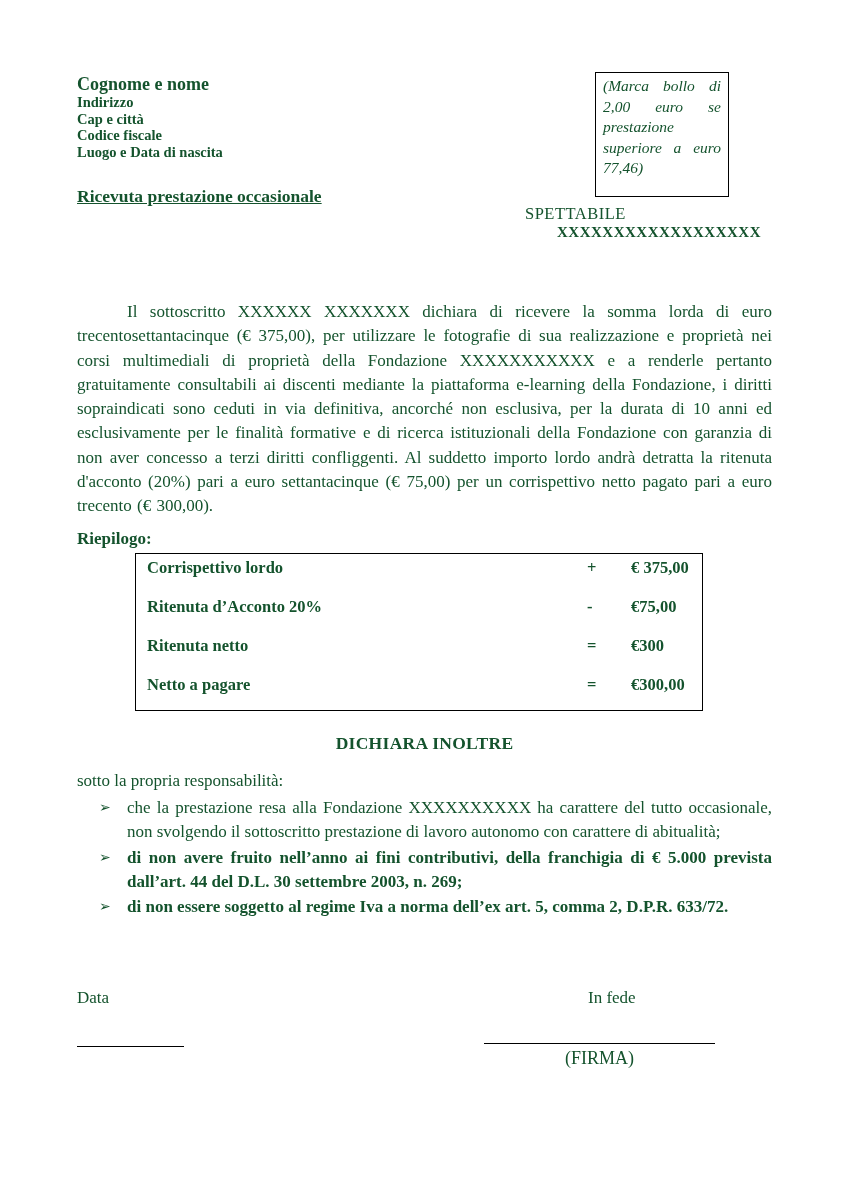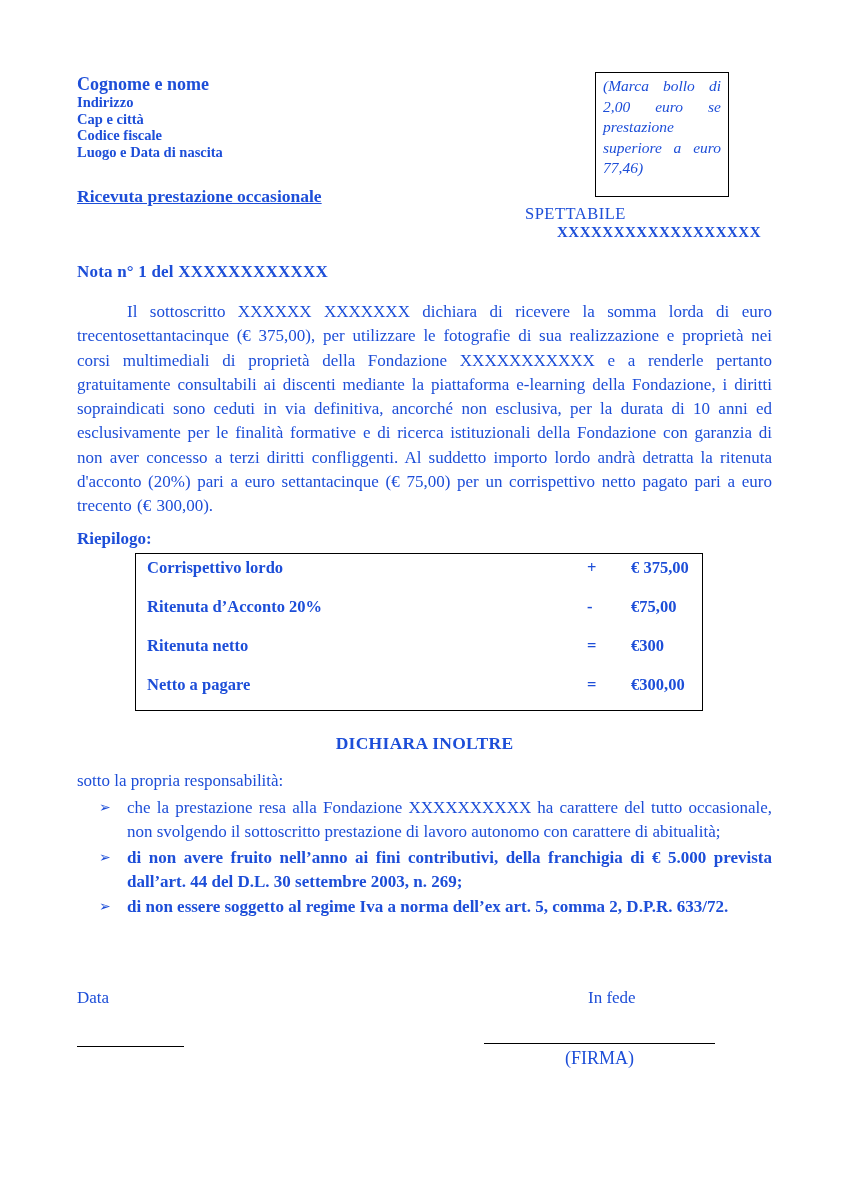--- a/index.html
+++ b/index.html
@@ -1,21 +1,21 @@
 <!DOCTYPE html>
 <html><head>
 <meta charset="utf-8">
 <style>
   html,body{margin:0;padding:0;background:#888;}
   .page{
     position:relative;
     width:849px;height:1200px;
     background:#ffffff;
     font-family:"Liberation Serif","DejaVu Serif",serif;
-    color:#1d4ed8;
+    color:#14532d;
     margin:0 auto;
     overflow:hidden;
     text-decoration:underline;
   }
   
   .header-block{position:absolute;left:77px;top:74px;width:420px;}
   .header-name{font-size:18px;font-weight:bold;line-height:20px;}
   .header-line{font-size:14.5px;font-weight:bold;line-height:16.5px;}
   
   .stamp-box{
@@ -96,21 +96,20 @@
 
   <div class="stamp-box">(Marca bollo di 2,00 euro se prestazione superiore a euro 77,46)</div>
 
   <div class="doc-title">Ricevuta prestazione occasionale</div>
 
   <div class="recipient">
     <div class="recipient-label">SPETTABILE</div>
     <div class="recipient-name">XXXXXXXXXXXXXXXXXX</div>
   </div>
 
-  <div class="note-line">Nota n° 1 del XXXXXXXXXXXX</div>
 
   <div class="body-par">Il sottoscritto XXXXXX XXXXXXX dichiara di ricevere la somma lorda di euro trecentosettantacinque (€ 375,00), per utilizzare  le fotografie di sua realizzazione e proprietà nei corsi multimediali di proprietà della Fondazione XXXXXXXXXXX e a renderle pertanto gratuitamente consultabili ai discenti mediante la piattaforma e-learning della Fondazione, i diritti sopraindicati sono ceduti in via definitiva, ancorché non esclusiva, per la durata di 10 anni ed esclusivamente per le finalità formative e di ricerca istituzionali della Fondazione con garanzia di non aver concesso a terzi diritti confliggenti. Al suddetto importo lordo andrà detratta la ritenuta d'acconto (20%) pari a euro settantacinque (€ 75,00) per un corrispettivo netto pagato pari a euro trecento (€ 300,00).</div>
 
   <div class="summary-heading">Riepilogo:</div>
 
   <div class="summary-table" id="summary-table">
       <div class="summary-row">
         <div class="summary-label">Corrispettivo lordo</div>
         <div class="summary-sign">+</div>
         <div class="summary-amount">€ 375,00</div>

